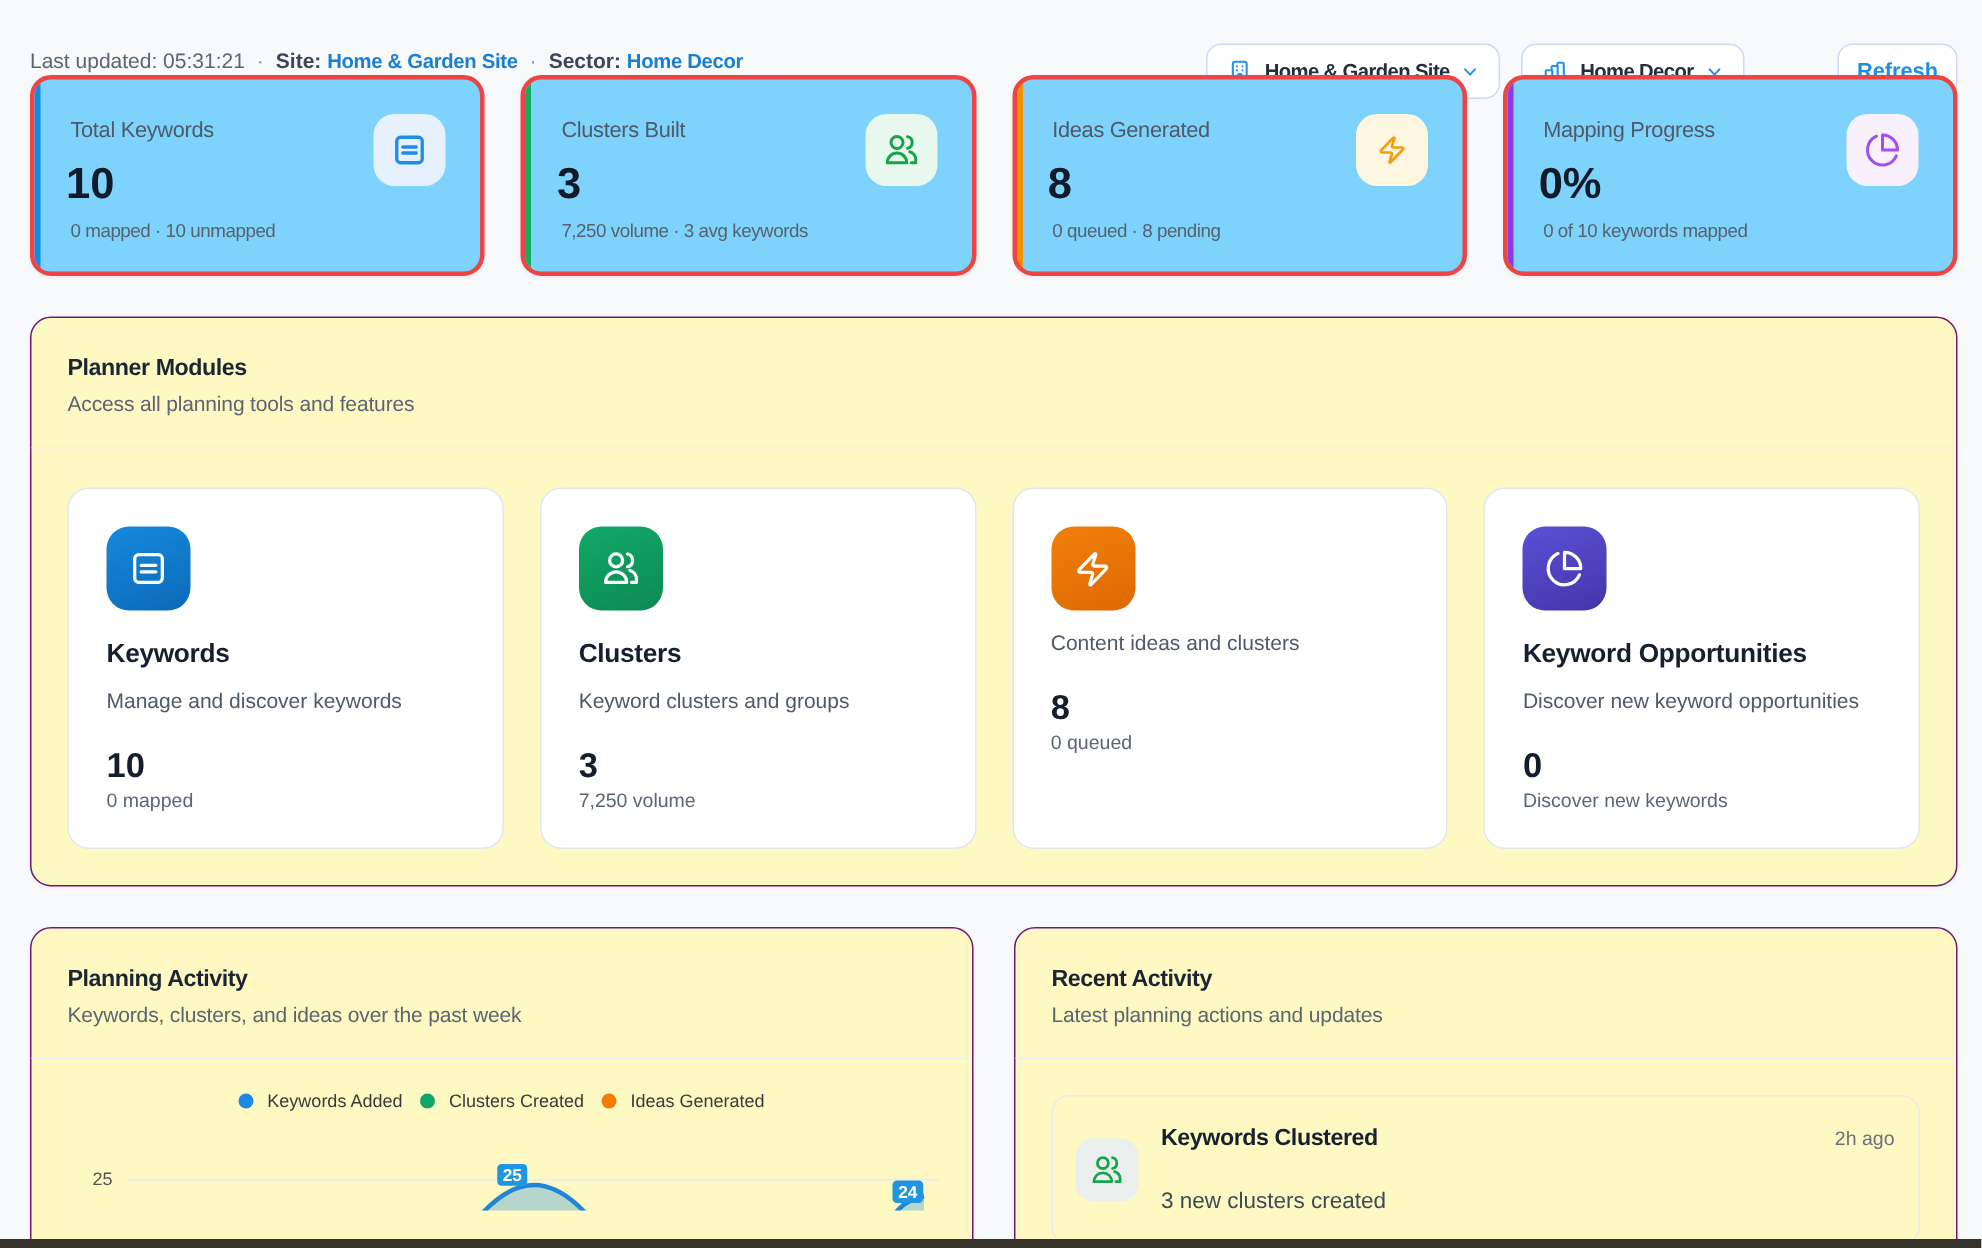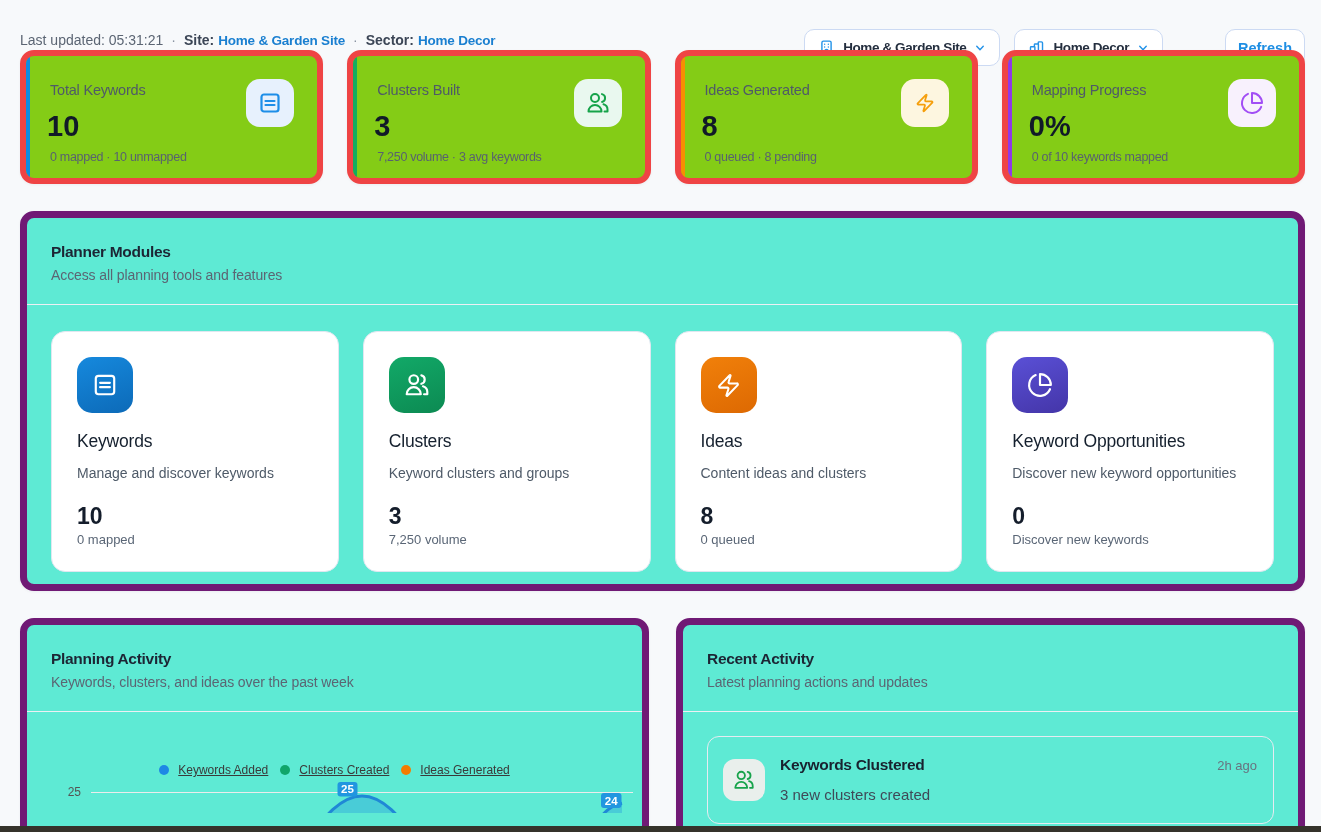--- a/index.html
+++ b/index.html
@@ -18,54 +18,54 @@
 .controls { position:absolute; top:29px; right:16px; display:flex; gap:14px; }
 .btn {
   height:37px; background:#fff; border:1.5px solid #ccdaf3; border-radius:10px;
   display:flex; align-items:center; padding:0 13px; gap:8px;
   font-size:13.5px; letter-spacing:-.4px; font-weight:700; color:#242e3e;
 }
 .btn svg { flex:0 0 auto; }
 .btn.refresh { color:#1e8ee3; padding:0 12px; font-size:14.5px; letter-spacing:0;margin-left:48px; }
 
 .stats { display:grid; grid-template-columns:repeat(4,1fr); gap:24px; margin-top:2px; }
-.stat { position:relative; height:134px; background:#84cc16; border:6px solid #ef4444; border-radius:14px; overflow:hidden; box-shadow:0 1px 3px rgba(20,30,50,.05); }
+.stat { position:relative; height:134px; background:#7dd3fc; border:3px solid #ef4444; border-radius:14px; overflow:hidden; box-shadow:0 1px 3px rgba(20,30,50,.05); }
 .stat::before { content:''; position:absolute; left:0; top:0; bottom:0; width:4px; background:var(--c); }
 .stat .lbl { position:absolute; left:24px; top:24px; font-size:14.5px; letter-spacing:-.2px; line-height:20px; color:#4f5a68; }
 .stat .num { position:absolute; left:21px; top:53px; font-size:29px; line-height:34px; font-weight:700; color:#111a28; }
 .stat .sub { position:absolute; left:24px; top:92px; font-size:12.5px; letter-spacing:-.3px; line-height:18px; color:#58626f; }
 .stat .ic { position:absolute; right:23px; top:23px; width:48px; height:48px; border-radius:14px; display:flex; align-items:center; justify-content:center; background:var(--bg); }
 
-.panel { background:#5eead4; border:7px solid #701a75; border-radius:14px; box-shadow:0 1px 3px rgba(20,30,50,.05); }
+.panel { background:#fef9c3; border:1px solid #701a75; border-radius:14px; box-shadow:0 1px 3px rgba(20,30,50,.05); }
 .panel .head { padding:22px 24px 0; border-bottom:1px solid #edf0f4; height:87px; }
 .panel .head .t { font-size:15.5px; letter-spacing:-.3px; font-weight:700; color:#1c2534; line-height:23px; }
 .panel .head .s { font-size:14px; letter-spacing:-.1px; color:#5b6573; line-height:20px; margin-top:2px; }
 .modules { margin-top:27px; height:380px; }
 .mod-grid { display:grid; grid-template-columns:repeat(4,1fr); gap:24px; padding:26px 24px; }
 .mod { height:241px; background:#fff; border:1px solid #dfe7f0; border-radius:14px; padding:25px; }
 .mod .ic { width:56px; height:56px; border-radius:15px; display:flex; align-items:center; justify-content:center; background:var(--g); }
-.mod .t { margin-top:17px; font-size:17.5px; letter-spacing:-.2px; font-weight:400; color:#15202e; line-height:22px; }
+.mod .t { margin-top:17px; font-size:17.5px; letter-spacing:-.2px; font-weight:700; color:#15202e; line-height:22px; }
 .mod .d { margin-top:11px; font-size:14px; color:#4e5a68; line-height:20px; white-space:nowrap; }
 .mod .n { margin-top:20px; font-size:23px; font-weight:700; color:#141d2b; line-height:26px; }
 .mod .ds { margin-top:2px; font-size:13px; color:#5a6676; line-height:18px; }
 
 .bottom { display:grid; grid-template-columns:1fr 1fr; gap:27px; margin-top:27px; }
 .bpanel { height:260px; position:relative; }
-.legend { display:flex; justify-content:center; gap:12px; margin-top:51px; font-size:12px; color:#3a3a3a;text-decoration:underline; }
+.legend { display:flex; justify-content:center; gap:12px; margin-top:21px; font-size:12px; color:#3a3a3a; }
 .legend .li { display:flex; align-items:center; gap:9px; }
 .legend .dot { width:10px; height:10px; border-radius:50%; }
 .ytick { position:absolute; left:39px; top:160px; width:15px; font-size:12px; color:#555; text-align:right; }
 .chartsvg { position:absolute; left:64px; top:151px; }
 .act { margin:24px; border:1px solid #e6ebf1; border-radius:12px; padding:18px 16px 18px 15px; display:flex; gap:15px; align-items:center; }
 .act .aic { width:42px; height:42px; border-radius:12px; background:#e9efec; display:flex; align-items:center; justify-content:center; flex:0 0 auto; }
 .act .body { flex:1; }
 .act .row1 { display:flex; justify-content:space-between; align-items:baseline; }
 .act .at { font-size:15.5px; letter-spacing:-.3px; font-weight:700; color:#18222f; line-height:20px; }
 .act .time { font-size:13px; color:#68727f; }
-.act .as { margin-top:10px; font-size:15px; color:#3f4a58; line-height:20px; }
+.act .as { margin-top:22px; font-size:15px; color:#3f4a58; line-height:20px; }
 .darkstrip { position:absolute; left:0; top:826px; width:1321px; height:6px; background:#35332b; }
 </style>
 </head>
 <body>
 <div class="wrap">
   <div class="meta">Last updated: 05:31:21<span class="sep">·</span><b>Site:</b> <a>Home &amp; Garden Site</a><span class="sep">·</span><b>Sector:</b> <a>Home Decor</a></div>
   <div class="controls">
     <div class="btn">
       <svg width="17" height="17" viewBox="0 0 24 24" fill="none" stroke="#2493e8" stroke-width="2" stroke-linecap="round" stroke-linejoin="round">
           <path d="M3.2 21h17.6"></path>
@@ -172,21 +172,20 @@
         <div class="d">Keyword clusters and groups</div>
         <div class="n">3</div>
         <div class="ds">7,250 volume</div>
       </div>
       <div class="mod" style="--g:linear-gradient(160deg,#f1800a,#dd6902);">
         <div class="ic">
             <svg width="25" height="25" viewBox="0 0 24 24" fill="none" stroke="#fff" stroke-width="2" stroke-linecap="round" stroke-linejoin="round">
               <path d="M4 14a1 1 0 0 1-.78-1.63l9.9-10.2a.5.5 0 0 1 .86.46l-1.92 6.02A1 1 0 0 0 13 10h7a1 1 0 0 1 .78 1.63l-9.9 10.2a.5.5 0 0 1-.86-.46l1.92-6.02A1 1 0 0 0 11 14z"></path>
             </svg>
           </div>
-        <div class="t">Ideas</div>
         <div class="d">Content ideas and clusters</div>
         <div class="n">8</div>
         <div class="ds">0 queued</div>
       </div>
       <div class="mod" style="--g:linear-gradient(160deg,#5a50d6,#4435a8);">
         <div class="ic">
             <svg width="26" height="26" viewBox="0 0 24 24" fill="none" stroke="#fff" stroke-width="2" stroke-linecap="round" stroke-linejoin="round">
               <path d="M21.21 15.89A10 10 0 1 1 8 2.83"></path>
               <path d="M22 12A10 10 0 0 0 12 2v10z"></path>
             </svg>

